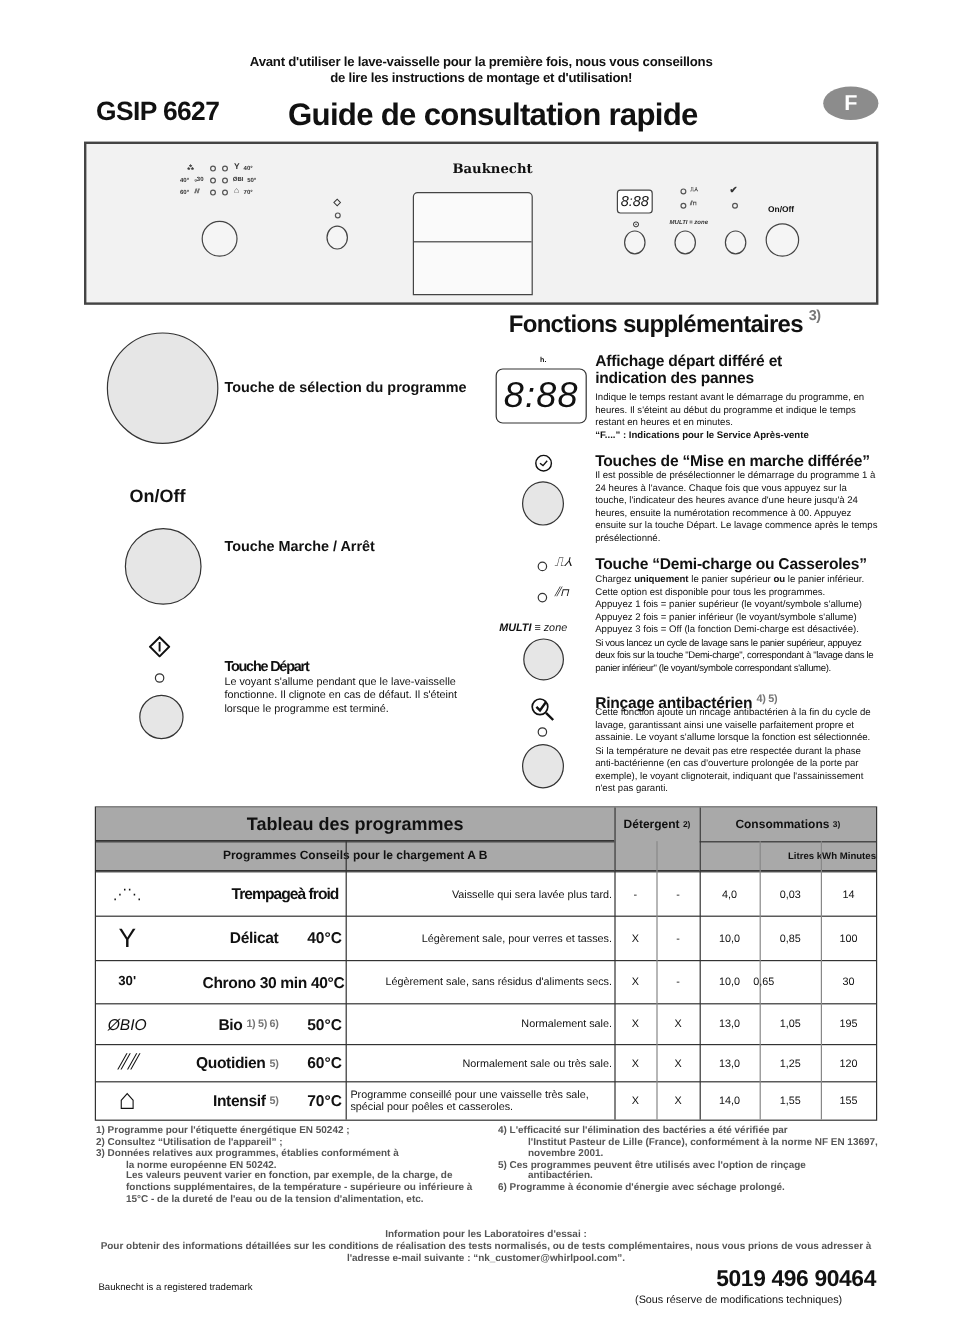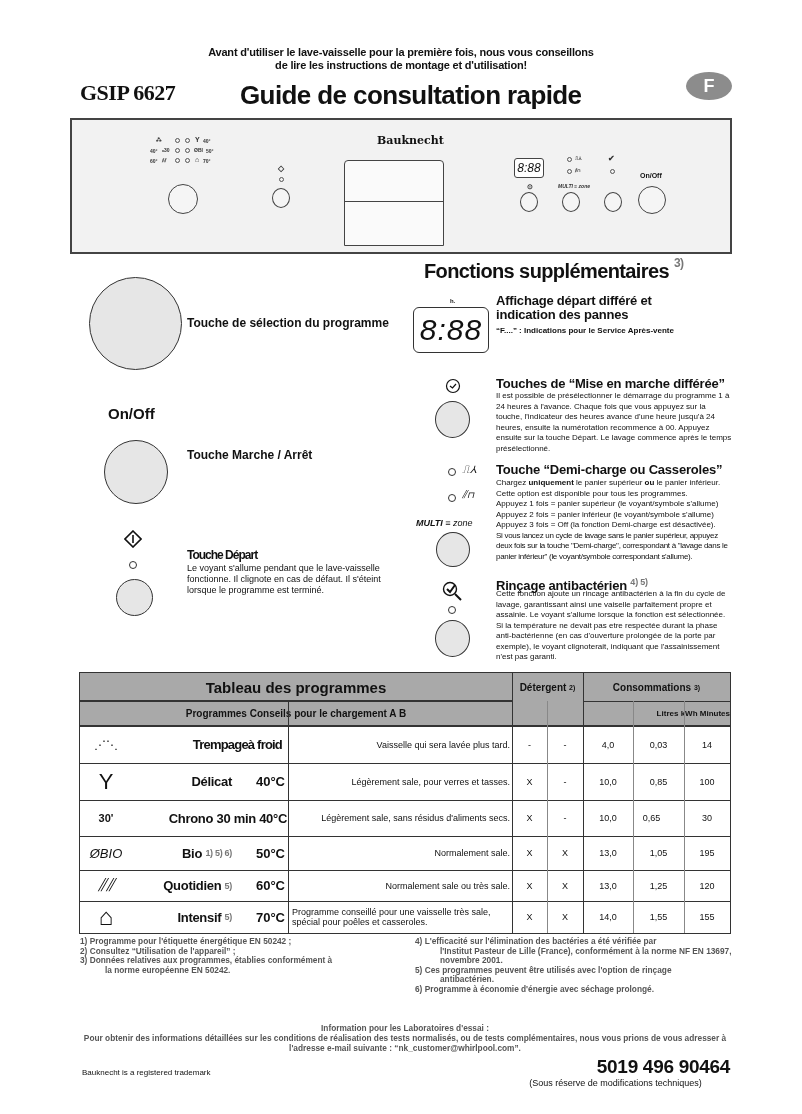--- a/index.html
+++ b/index.html
@@ -2,21 +2,21 @@
 <html><head>
 <meta charset="utf-8">
 <style>
   * { box-sizing: border-box; margin: 0; padding: 0; }
   html, body { width: 802px; height: 1114px; background: #ffffff; overflow: hidden; }
   body { position: relative; font-family: "Liberation Sans", sans-serif; color: #111; }
   .abs { position: absolute; }
 
   
   .intro { left: 0; width: 802px; top: 46px; text-align: center; font-weight: bold; font-size: 11px; line-height: 13px; letter-spacing: -0.2px; }
-  .model { left: 80px; top: 80px; font-size: 22px; font-weight: bold; letter-spacing: -0.5px; font-family: Liberation Serif, serif; }
+  .model { left: 80px; top: 80px; font-size: 22px; font-weight: bold; letter-spacing: -0.5px; }
   .title { left: 240px; top: 80px; font-size: 26px; font-weight: bold; letter-spacing: -0.6px; }
   .lang-badge { left: 686px; top: 72px; width: 46px; height: 28px; border-radius: 50%; background: #8c8c8c; color: #fff; font-weight: bold; font-size: 18px; text-align: center; line-height: 28px; }
 
   
   .panel { left: 70px; top: 118px; width: 662px; height: 136px; border: 2px solid #444; background: #f2f2f2; }
   .panel .brand { position: absolute; left: 305px; top: 14px; font-size: 11px; font-weight: bold; font-family: "DejaVu Serif", serif; }
   .panel .door { position: absolute; left: 272px; top: 40px; width: 100px; height: 86px; border: 1.5px solid #444; border-radius: 4px 4px 0 0; background: #fafafa; }
   .panel .door-line { position: absolute; left: 0; right: 0; top: 40px; border-top: 1.5px solid #444; }
   .pbtn { position: absolute; border: 1px solid #444; border-radius: 50%; background: #f5f5f5; }
   .pled { position: absolute; width: 5px; height: 5px; border: 1px solid #555; border-radius: 50%; }
@@ -147,20 +147,21 @@
   <sup>3)</sup>
 </div>
 
 <div class="abs h-label">h.</div>
 <div class="abs display-big">8:88</div>
 <div class="abs sec-title" style="left:496px;top:294px;width:240px;">
   <div>Affichage départ différé et</div>
   <div>indication des pannes</div>
 </div>
 <div class="abs sec-text" style="left:496px;top:326px;width:236px;">
+  <div>Indique le temps restant avant le démarrage du programme, en heures. Il s'éteint au début du programme et indique le temps restant en heures et en minutes.</div>
   <div style="font-weight:bold;">“F....” : Indications pour le Service Après-vente</div>
 </div>
 
 <div class="abs" style="left:445px;top:378px;width:16px;height:16px;">
   <svg width="16" height="16" viewBox="0 0 16 16">
       <circle cx="8" cy="8" r="6.5" fill="none" stroke="#111" stroke-width="1.2"></circle>
       <polyline points="5,8 7.5,10 11,6" fill="none" stroke="#111" stroke-width="1.2"></polyline>
     </svg>
 </div>
 <div class="abs big-btn" style="left:435px;top:401px;width:35px;height:37px;"></div>
@@ -258,21 +259,21 @@
     <div class="t-cell num" style="left:604px;top:90px;width:46px;height:37px;">100</div>
   </div>
 
   <div>
     <div class="t-cell prog-icon" style="left:2px;top:127px;width:48px;height:36px;justify-content:center;font-size:11px;font-weight:bold;">30'</div>
     <div class="t-cell prog-name" style="left:52px;top:127px;width:155px;height:36px;">Chrono 30 min 40°C</div>
     <div class="t-cell" style="left:212px;top:127px;width:218px;height:36px;">Légèrement sale, sans résidus d'aliments secs.</div>
     <div class="t-cell num" style="left:432px;top:127px;width:35px;height:36px;">X</div>
     <div class="t-cell num" style="left:467px;top:127px;width:36px;height:36px;">-</div>
     <div class="t-cell num" style="left:503px;top:127px;width:50px;height:36px;">10,0</div>
-    <div class="t-cell num" style="left:546px;top:127px;width:51px;height:36px;">0,65</div>
+    <div class="t-cell num" style="left:531px;top:127px;width:51px;height:36px;">0,65</div>
     <div class="t-cell num" style="left:604px;top:127px;width:46px;height:36px;">30</div>
   </div>
 
   <div>
     <div class="t-cell prog-icon" style="left:2px;top:163px;width:48px;height:34px;justify-content:center;font-size:13px;font-style:italic;">ØBIO</div>
     <div class="t-cell prog-name" style="left:52px;top:163px;width:100px;height:34px;">
       <span>Bio</span>&nbsp;<sup>1) 5) 6)</sup>
     </div>
     <div class="t-cell prog-temp" style="left:150px;top:163px;width:55px;height:34px;justify-content:flex-end;">50°C</div>
     <div class="t-cell" style="left:212px;top:163px;width:218px;height:34px;">Normalement sale.</div>
@@ -310,20 +311,21 @@
     <div class="t-cell num" style="left:553px;top:228px;width:51px;height:32px;">1,55</div>
     <div class="t-cell num" style="left:604px;top:228px;width:46px;height:32px;">155</div>
   </div>
 </div>
 
 <div class="abs fn" style="left:80px;top:937px;width:320px;">
   <div>1) Programme pour l'étiquette énergétique EN 50242 ;</div>
   <div>2) Consultez “Utilisation de l'appareil” ;</div>
   <div>3) Données relatives aux programmes, établies conformément à</div>
   <span class="ind">la norme européenne EN 50242.</span>
+  <span class="ind">Les valeurs peuvent varier en fonction, par exemple, de la charge, de fonctions supplémentaires, de la température - supérieure ou inférieure à 15°C - de la dureté de l'eau ou de la tension d'alimentation, etc.</span>
 </div>
 <div class="abs fn" style="left:415px;top:937px;width:320px;">
   <div>4) L'efficacité sur l'élimination des bactéries a été vérifiée par</div>
   <span class="ind">l'Institut Pasteur de Lille (France), conformément à la norme NF EN 13697, novembre 2001.</span>
   <div>5) Ces programmes peuvent être utilisés avec l'option de rinçage</div>
   <span class="ind">antibactérien.</span>
   <div>6) Programme à économie d'énergie avec séchage prolongé.</div>
 </div>
 
 <div class="abs lab">

